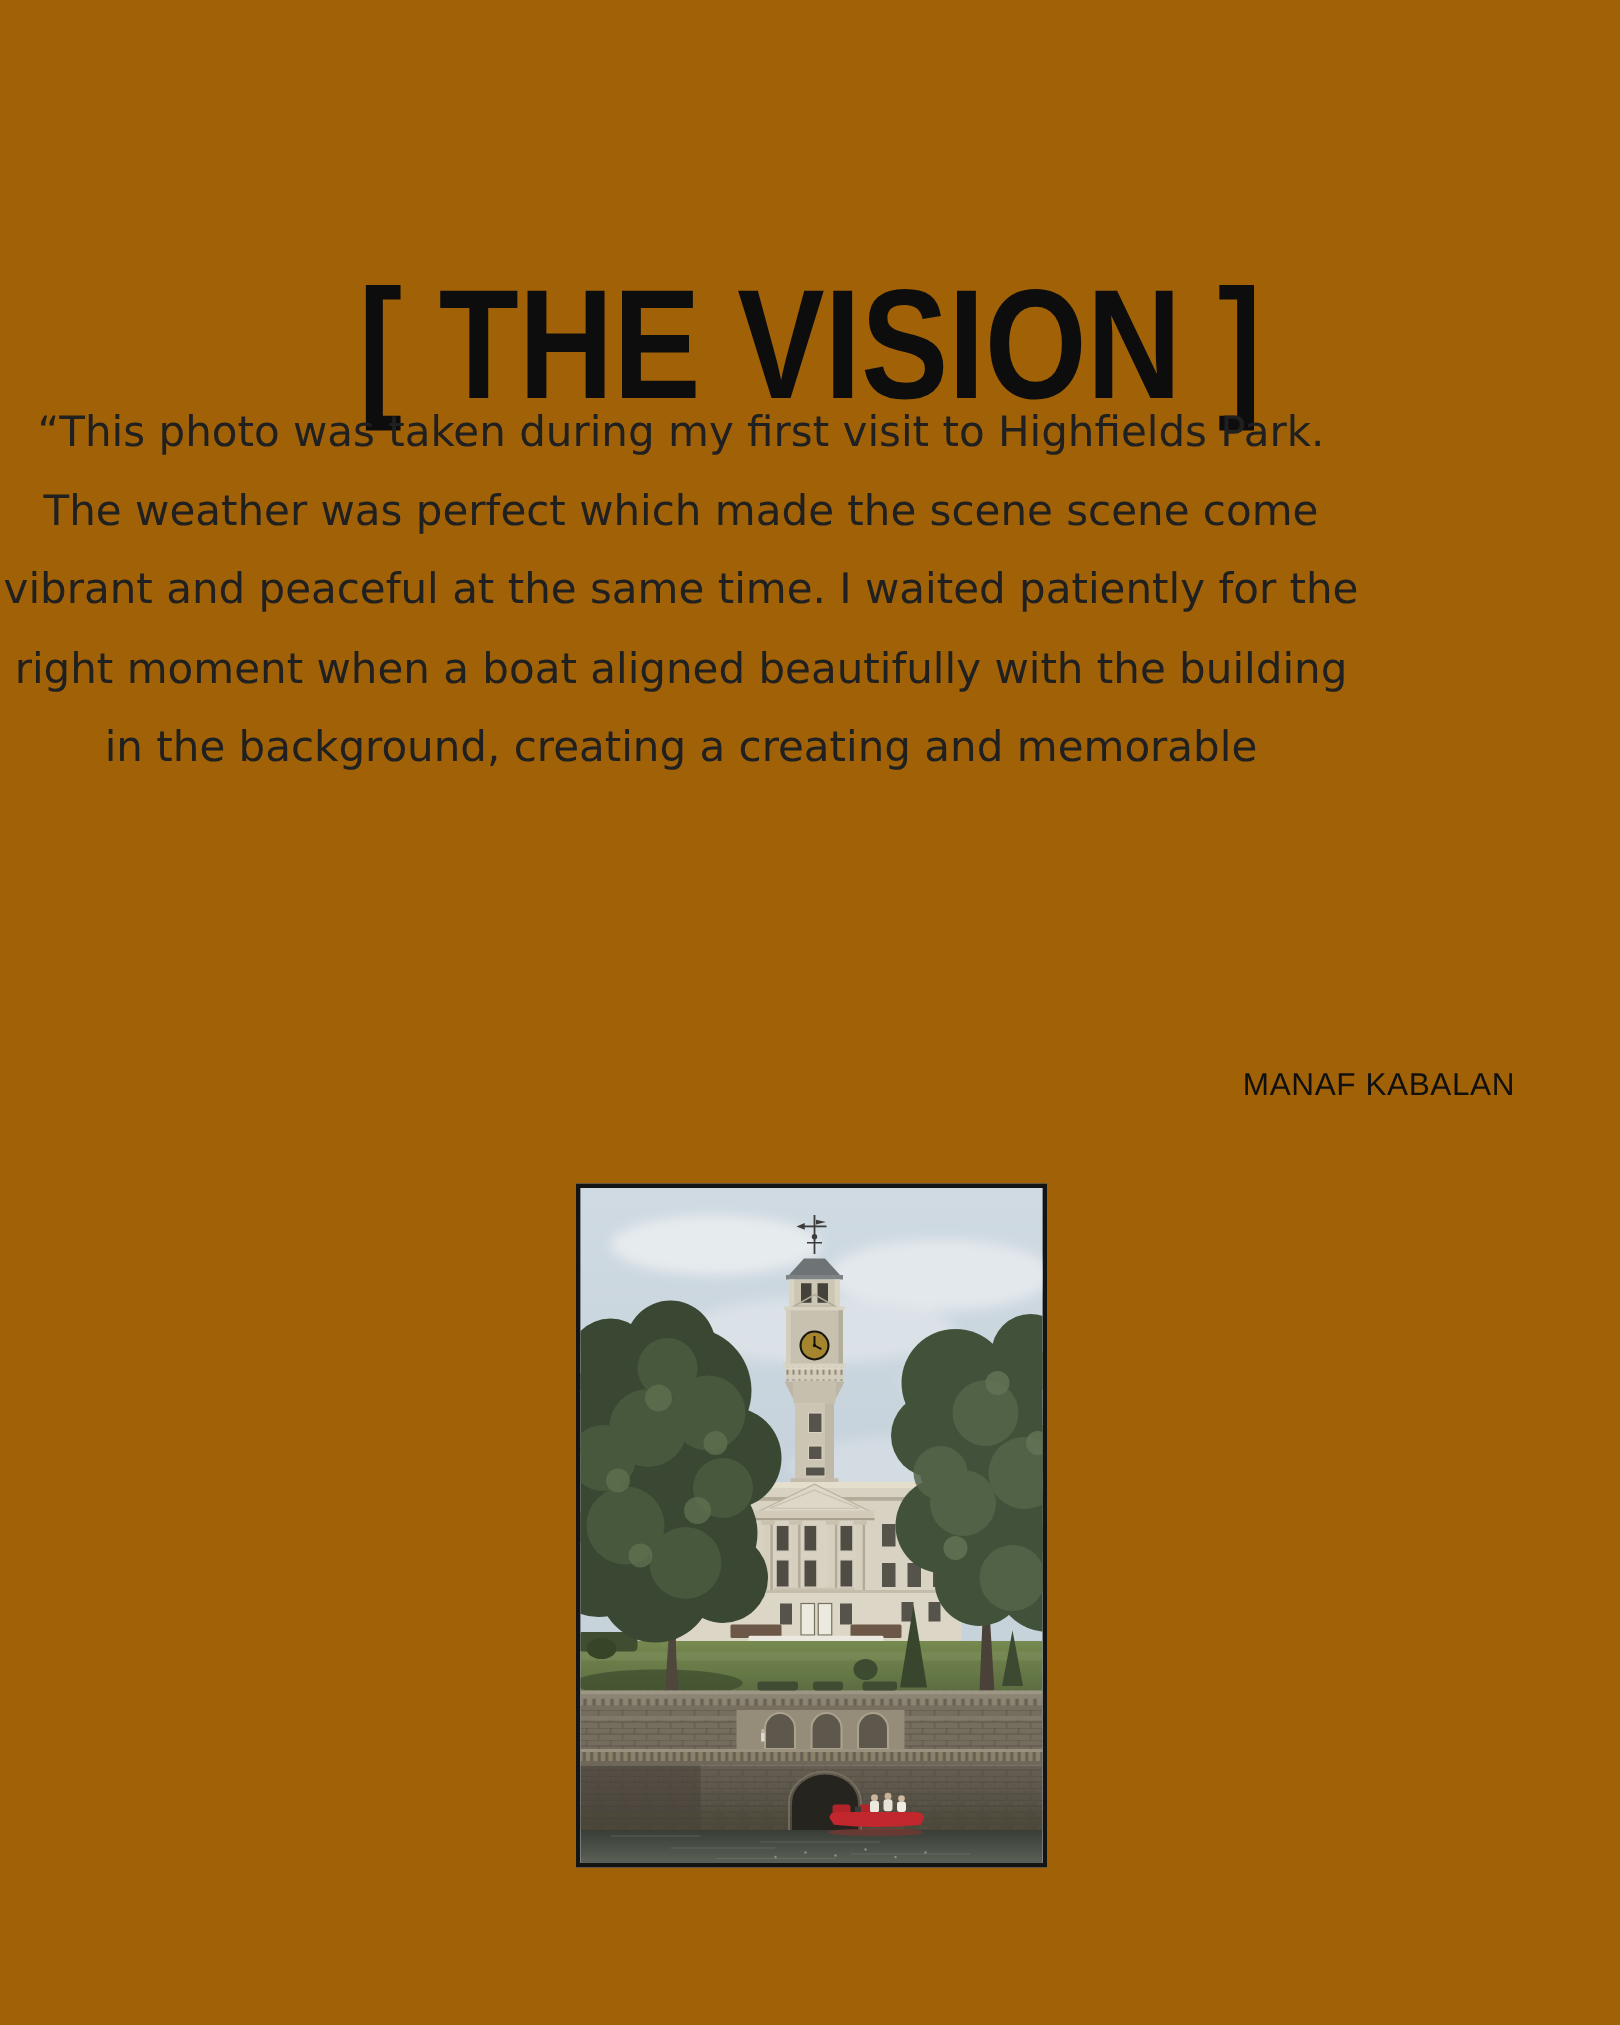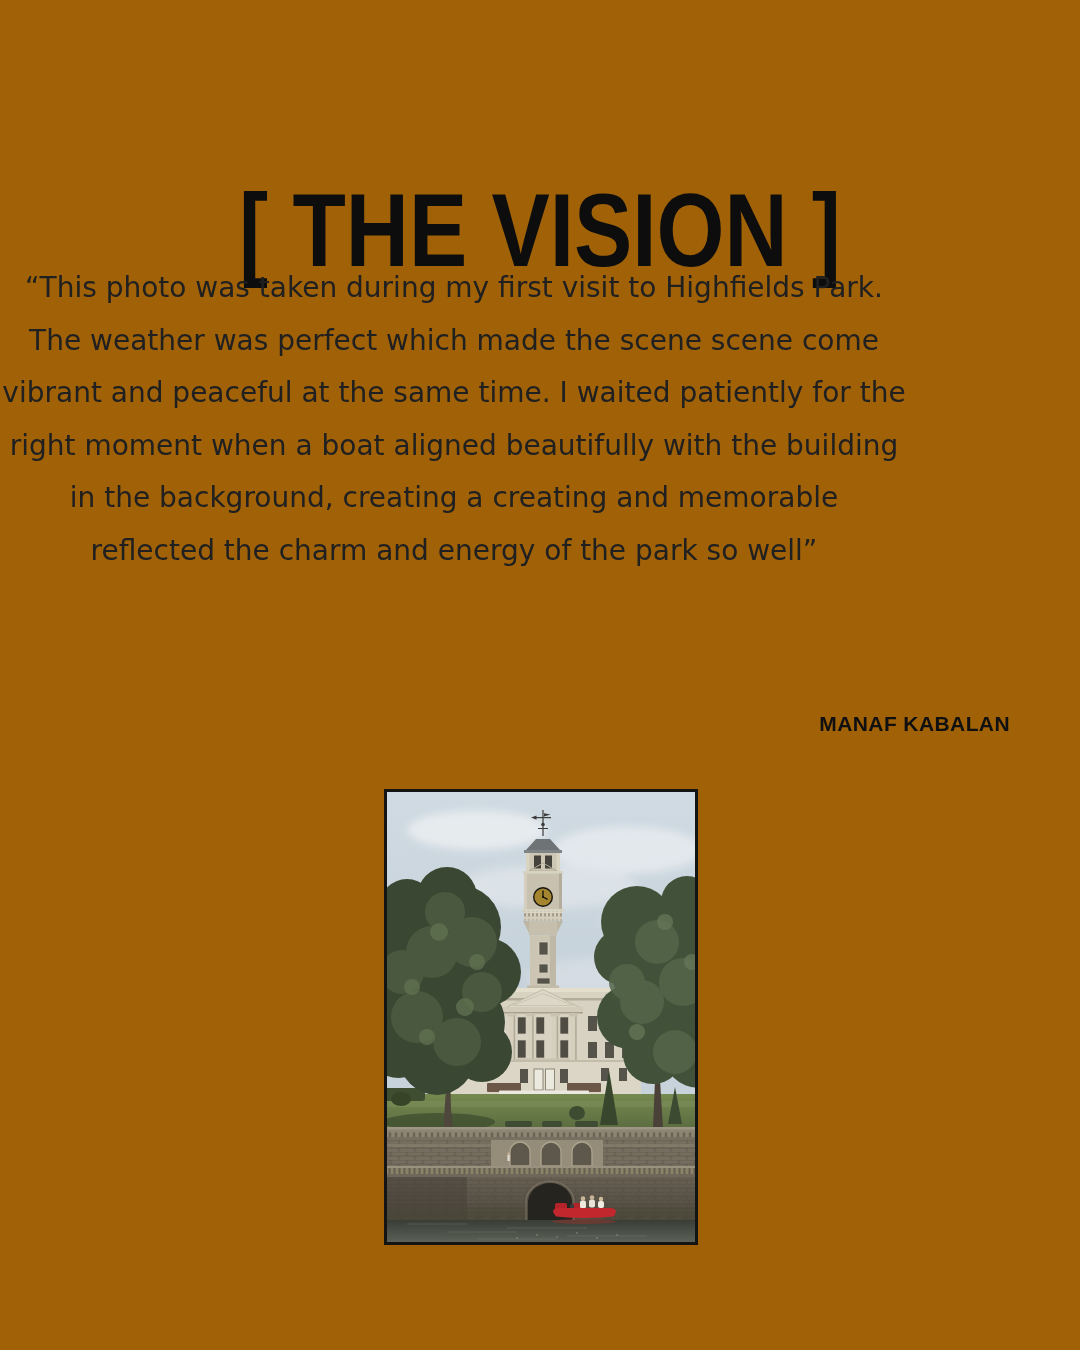--- a/index.html
+++ b/index.html
@@ -30,21 +30,21 @@
     font-family:"DejaVu Sans", sans-serif;
     font-size:28px;
     line-height:52.5px;
     color:#202020;
   }
   .quote .line{white-space:nowrap;}
   .attribution{
     position:absolute;
     top:712px;right:70px;
     font-size:21px;
-    font-weight:700;
+    font-weight:400;
     letter-spacing:0.4px;
     color:#101010;
   }
   .photo-frame{
     position:absolute;
     left:384px;top:789px;
     width:308px;height:450px;
     border:3px solid #141414;
     background:#c9d4dc;
   }
@@ -56,21 +56,20 @@
 <div class="page">
 
   <h1 class="title">[ THE VISION ]</h1>
 
   <div class="quote">
     <div class="line">“This photo was taken during my first visit to Highfields Park.</div>
     <div class="line">The weather was perfect which made the scene scene come</div>
     <div class="line">vibrant and peaceful at the same time. I waited patiently for the</div>
     <div class="line">right moment when a boat aligned beautifully with the building</div>
     <div class="line">in the background, creating a creating and memorable</div>
-    <div class="line">reflected the charm and energy of the park so well”</div>
   </div>
 
   <div class="attribution">MANAF KABALAN</div>
 
   <figure class="photo-frame" style="margin:0">
     <svg width="308" height="450" viewBox="0 0 308 450" xmlns="http://www.w3.org/2000/svg">
       <defs>
         <linearGradient id="skyG" x1="0" y1="0" x2="0" y2="1">
           <stop offset="0" stop-color="#cfdae2"></stop>
           <stop offset="0.5" stop-color="#c5d1da"></stop>

